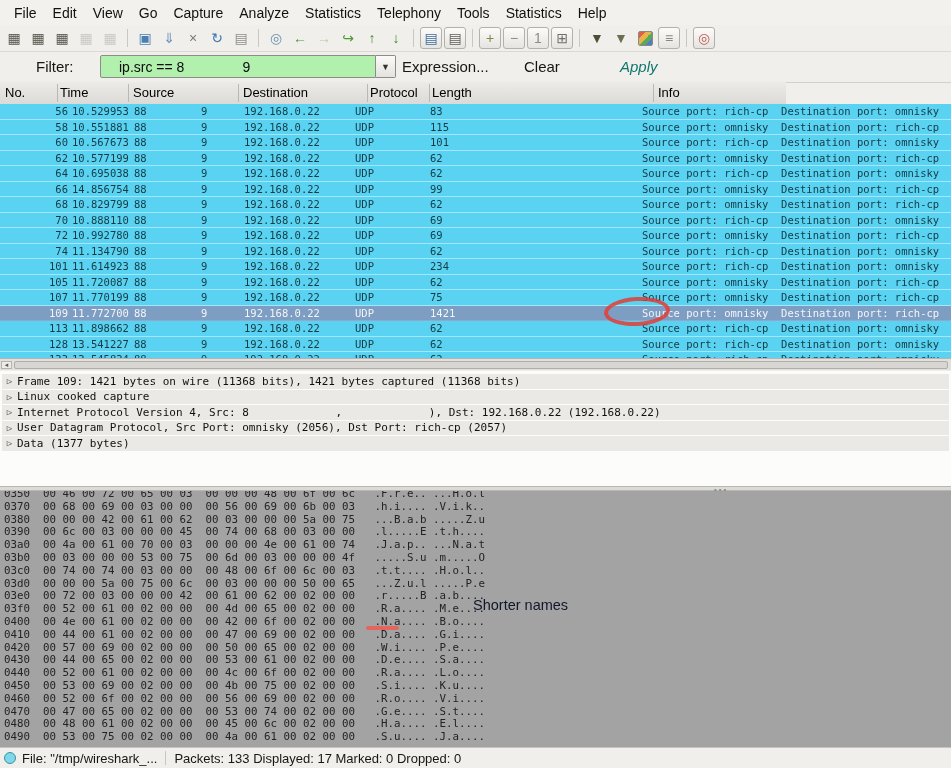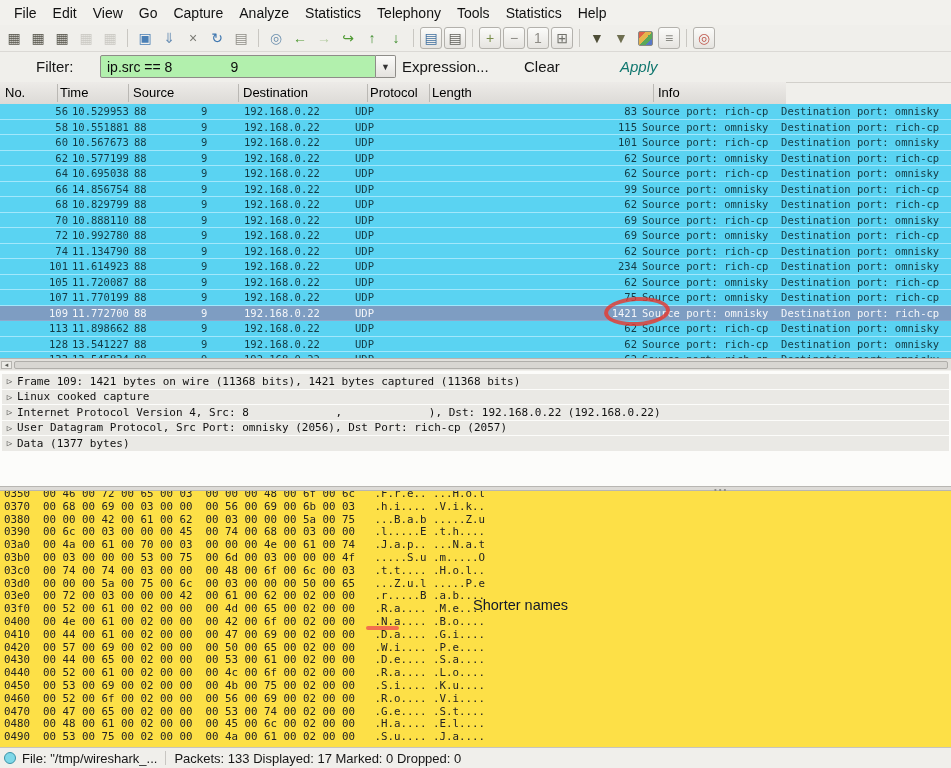--- a/index.html
+++ b/index.html
@@ -22,21 +22,21 @@
   .tb-sep{width:1px;height:18px;background:#c9c7c2;margin:0 4px;}
   .tb-palette{width:13px;height:13px;border:1px solid #8a8a84;border-radius:2px;
     background:linear-gradient(135deg,#e06048 25%,#e6b34c 25%,#e6b34c 50%,#5aa85a 50%,#5aa85a 75%,#5878c8 75%);}
 
   
   .filterbar{position:absolute;top:52px;left:0;width:951px;height:30px;background:#f0efeb;
              border-bottom:1px solid #d2d0cb;}
   .filter-label{position:absolute;left:36px;top:6px;font-size:15px;color:#161616;}
   .filter-input{position:absolute;left:100px;top:3px;width:276px;height:23px;background:#b2f0ad;
                 border:1px solid #8e8c88;border-radius:2px 0 0 2px;display:flex;align-items:center;
-                font-size:14px;color:#0c0c0c;padding-left:6px;box-sizing:border-box;white-space:pre;}
+                font-size:14px;color:#0c0c0c;padding-left:18px;box-sizing:border-box;white-space:pre;}
   .filter-spacer{display:inline-block;width:58px;}
   .filter-dd{position:absolute;left:376px;top:3px;width:20px;height:23px;box-sizing:border-box;
              border:1px solid #8e8c88;border-left:none;border-radius:0 2px 2px 0;
              background:linear-gradient(#fbfbf9,#e4e2de);display:flex;align-items:center;
              justify-content:center;font-size:9px;color:#333;}
   .filter-btn{position:absolute;top:6px;font-size:15px;color:#161616;cursor:default;}
   #btn-expression{left:402px;}
   #btn-clear{left:524px;}
   #btn-apply{left:620px;color:#0f766e;font-style:italic;}
 
@@ -52,21 +52,21 @@
         border-bottom:1px solid #a2e7fb;box-sizing:border-box;
         font-family:"DejaVu Sans Mono",monospace;font-size:10.5px;color:#143a44;}
   .prow.selected{background:#7e9dc2;border-bottom-color:#8fa9cc;color:#f3f5f8;}
   .pc{position:absolute;top:1px;white-space:pre;}
   .c-no{left:0;width:68px;text-align:right;}
   .c-time{left:72px;}
   .c-s1{left:134px;}
   .c-s2{left:201px;}
   .c-dst{left:244px;}
   .c-proto{left:355px;}
-  .c-len{left:430px;width:207px;text-align:right;}
+  .c-len{left:430px;width:207px;}
   .c-info{left:642px;}
 
   .hscroll{position:absolute;top:358px;left:0;width:951px;height:12px;background:#e2e0dc;
            border-top:1px solid #b6b4b0;box-sizing:border-box;}
   .hs-arrow{position:absolute;left:1px;top:2px;width:11px;height:8px;font-size:7px;color:#5a5a55;
             display:flex;align-items:center;justify-content:center;border:1px solid #b6b4b0;
             background:#ecebe7;box-sizing:border-box;}
   .hs-thumb{position:absolute;left:14px;right:3px;top:2px;height:8px;background:#d8d6d2;
             border:1px solid #b0aeaa;border-radius:2px;box-sizing:border-box;}
 
@@ -77,21 +77,21 @@
             font-family:"DejaVu Sans Mono",monospace;font-size:11px;color:#101010;
             display:flex;align-items:center;white-space:pre;}
   .det-tri{width:15px;text-align:center;font-size:9px;color:#4a4a46;flex:0 0 auto;}
   .det-gap{display:inline-block;width:180px;text-align:center;}
 
   .splitter{position:absolute;top:486px;left:0;width:951px;height:5px;background:#dddbd7;
             border-top:1px solid #b8b6b2;border-bottom:1px solid #b8b6b2;box-sizing:border-box;}
   .split-grip{position:absolute;left:714px;top:-2px;font-size:8px;color:#8a8a84;letter-spacing:2px;}
 
   
-  .hexpane{position:absolute;top:491px;left:0;width:951px;height:256px;background:#fde047;
+  .hexpane{position:absolute;top:491px;left:0;width:951px;height:256px;background:#a3a3a3;
            overflow:hidden;font-family:"DejaVu Sans Mono",monospace;font-size:10.8px;color:#232323;}
   .hexscroll{margin-top:-3px;}
   .hex-line{height:12.8px;line-height:12.8px;white-space:pre;padding-left:4px;}
 
   
   .statusbar{position:absolute;top:747px;left:0;width:951px;height:21px;background:#f0efeb;
              border-top:1px solid #c6c4c0;display:flex;align-items:center;font-size:13px;
              color:#161616;padding-left:4px;box-sizing:border-box;}
   .sb-dot{width:10px;height:10px;border-radius:50%;background:#7fd8e8;border:1px solid #3b93a8;
           flex:0 0 auto;margin-right:6px;}

